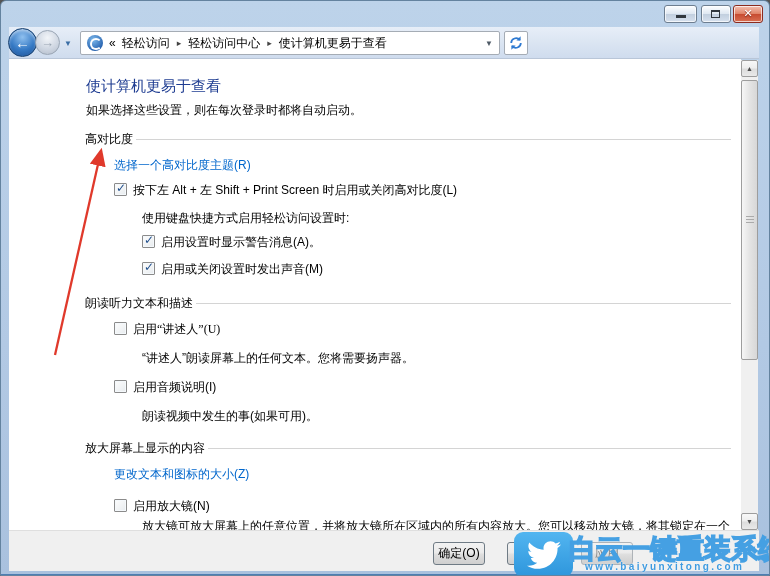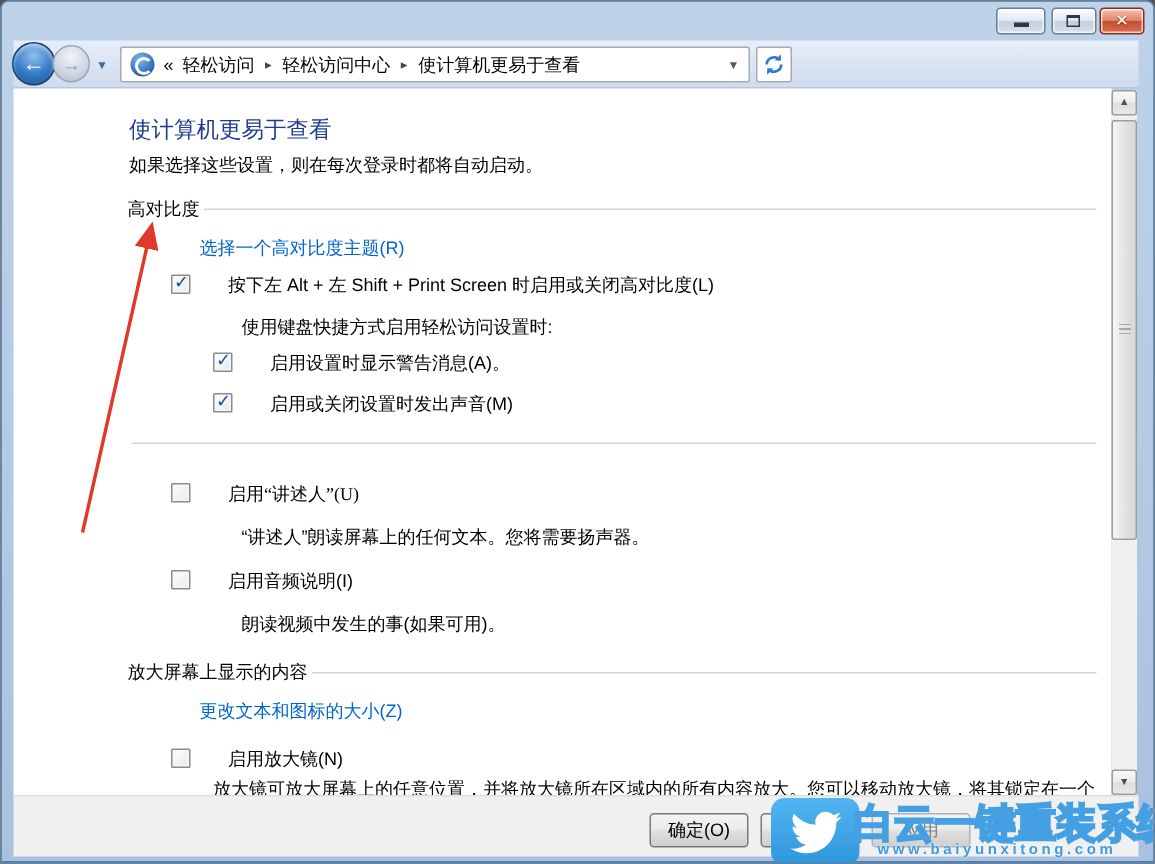--- a/index.html
+++ b/index.html
@@ -42,35 +42,35 @@
   
   #content{position:absolute;left:8px;top:58px;width:732px;height:471px;background:#fff;overflow:hidden;}
   #page-title{position:absolute;left:77px;top:18px;font-size:15px;color:#1e3c91;}
   #page-subtitle{position:absolute;left:77px;top:43px;}
   .section-row{position:absolute;left:76px;width:646px;display:flex;align-items:center;}
   .section-rule{flex:1;height:1px;background:#d4d4d4;margin-left:3px;}
   .link{color:#0066cc;cursor:pointer;}
   .cb{position:absolute;width:13px;height:13px;border:1px solid #8b8b8b;border-radius:1px;
       background:linear-gradient(135deg,#fdfdfd,#e7ebee);box-shadow:inset 0 0 0 1px #f4f8fb;}
   .cb.checked:after{content:"✓";position:absolute;left:1px;top:-3px;font-size:12px;font-weight:bold;color:#1f4e8c;}
-  .lbl{position:absolute;white-space:nowrap;margin-left:19px;}
+  .lbl{position:absolute;white-space:nowrap;}
   #clipped-desc{position:absolute;left:133px;top:459px;width:590px;white-space:normal;line-height:16px;}
 
   
   #scrollbar{position:absolute;left:740px;top:59px;width:17px;height:470px;background:#f0f0f0;}
   .sbtn{position:absolute;left:0;width:17px;height:17px;border:1px solid #9d9d9d;border-radius:2px;
         background:linear-gradient(#f8f8f8,#eee 45%,#ddd 55%,#e9e9e9);color:#4d4d4d;font-size:7px;text-align:center;line-height:15px;}
   #scroll-thumb{position:absolute;left:0;top:20px;width:17px;height:280px;border:1px solid #9d9d9d;border-radius:2px;
         background:linear-gradient(90deg,#f6f6f6,#e4e4e4 50%,#d7d7d7);}
   #scroll-grip{position:absolute;left:4px;top:50%;margin-top:-4px;width:8px;height:8px;
         background:repeating-linear-gradient(#aaa 0 1px,transparent 1px 3px);}
 
   
   #footerbar{position:absolute;left:8px;top:529px;width:750px;height:41px;background:#f0f0f0;border-top:1px solid #dfdfdf;}
-  .btn{position:absolute;top:541px;width:66px;height:23px;border:1px solid #6f7b85;border-radius:3px;z-index:10;
+  .btn{position:absolute;top:541px;width:52px;height:23px;border:1px solid #6f7b85;border-radius:3px;z-index:10;
        background:linear-gradient(#f2f2f2,#ebebeb 45%,#dedede 55%,#cfcfcf);text-align:center;line-height:21px;font-size:12px;}
   .btn.disabled{color:#838383;border-color:#aeb3b8;}
   #frame-bottom-line{position:absolute;left:0;top:573px;width:770px;height:3px;background:#4d7eb3;}
 
   
   #watermark{position:absolute;left:500px;top:528px;width:270px;height:48px;z-index:50;pointer-events:none;}
   #twitter-badge{position:absolute;left:13px;top:3px;width:59px;height:45px;border-radius:9px;
        background:linear-gradient(#52b5f0,#2e96dc);display:flex;align-items:center;justify-content:center;}
   #wm-brand{position:absolute;left:68px;top:2px;width:200px;font-size:27px;font-weight:bold;white-space:nowrap;
        color:rgba(222,240,253,0.35);-webkit-text-stroke:1.6px #45a0e3;letter-spacing:0;}
@@ -138,20 +138,21 @@
 
     <div class="lbl" style="left:133px;top:151px;">使用键盘快捷方式启用轻松访问设置时:</div>
 
     <div class="cb checked" style="left:133px;top:176px;"></div>
     <div class="lbl" style="left:152px;top:175px;">启用设置时显示警告消息(A)。</div>
 
     <div class="cb checked" style="left:133px;top:203px;"></div>
     <div class="lbl" style="left:152px;top:202px;">启用或关闭设置时发出声音(M)</div>
 
     <div class="section-row" style="top:236px;">
+      <span>朗读听力文本和描述</span>
       <span class="section-rule"></span>
     </div>
 
     <div class="cb" style="left:105px;top:263px;"></div>
     <div class="lbl" style="left:124px;top:262px;font-family:Liberation Serif, serif;">启用“讲述人”(U)</div>
     <div class="lbl" style="left:133px;top:291px;text-align:right;">“讲述人”朗读屏幕上的任何文本。您将需要扬声器。</div>
 
     <div class="cb" style="left:105px;top:321px;"></div>
     <div class="lbl" style="left:124px;top:320px;">启用音频说明(I)</div>
     <div class="lbl" style="left:133px;top:349px;">朗读视频中发生的事(如果可用)。</div>

